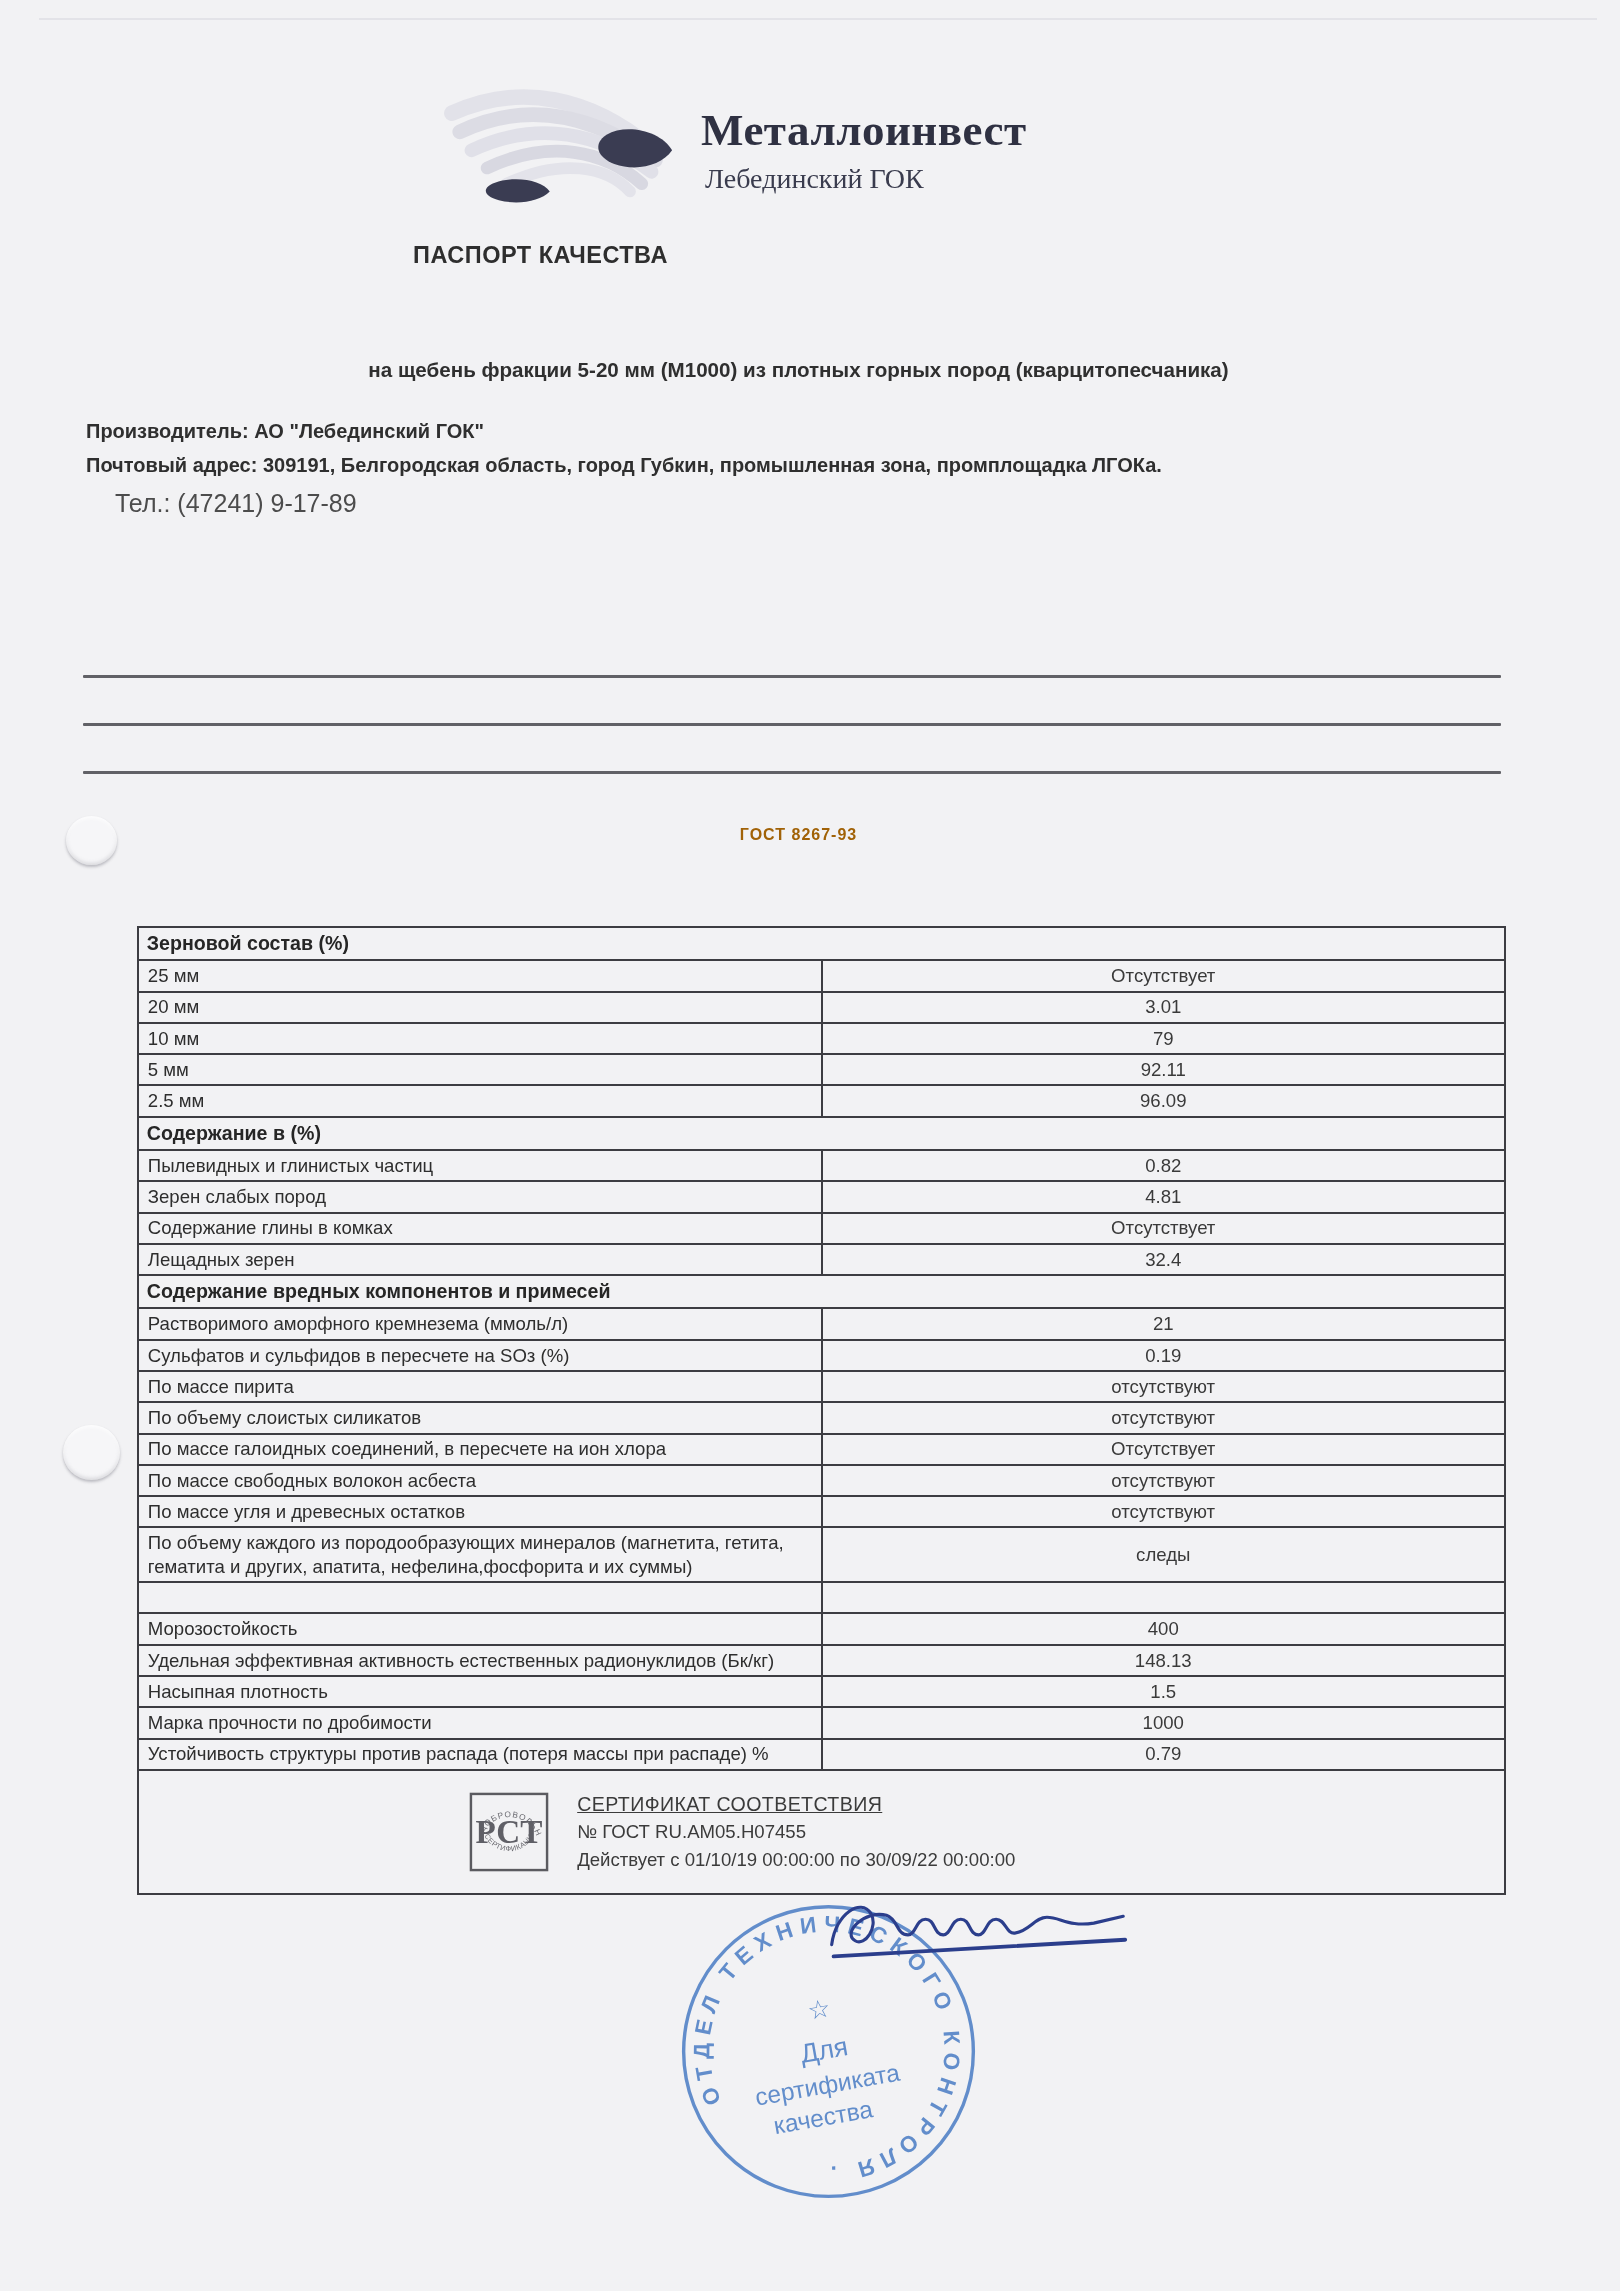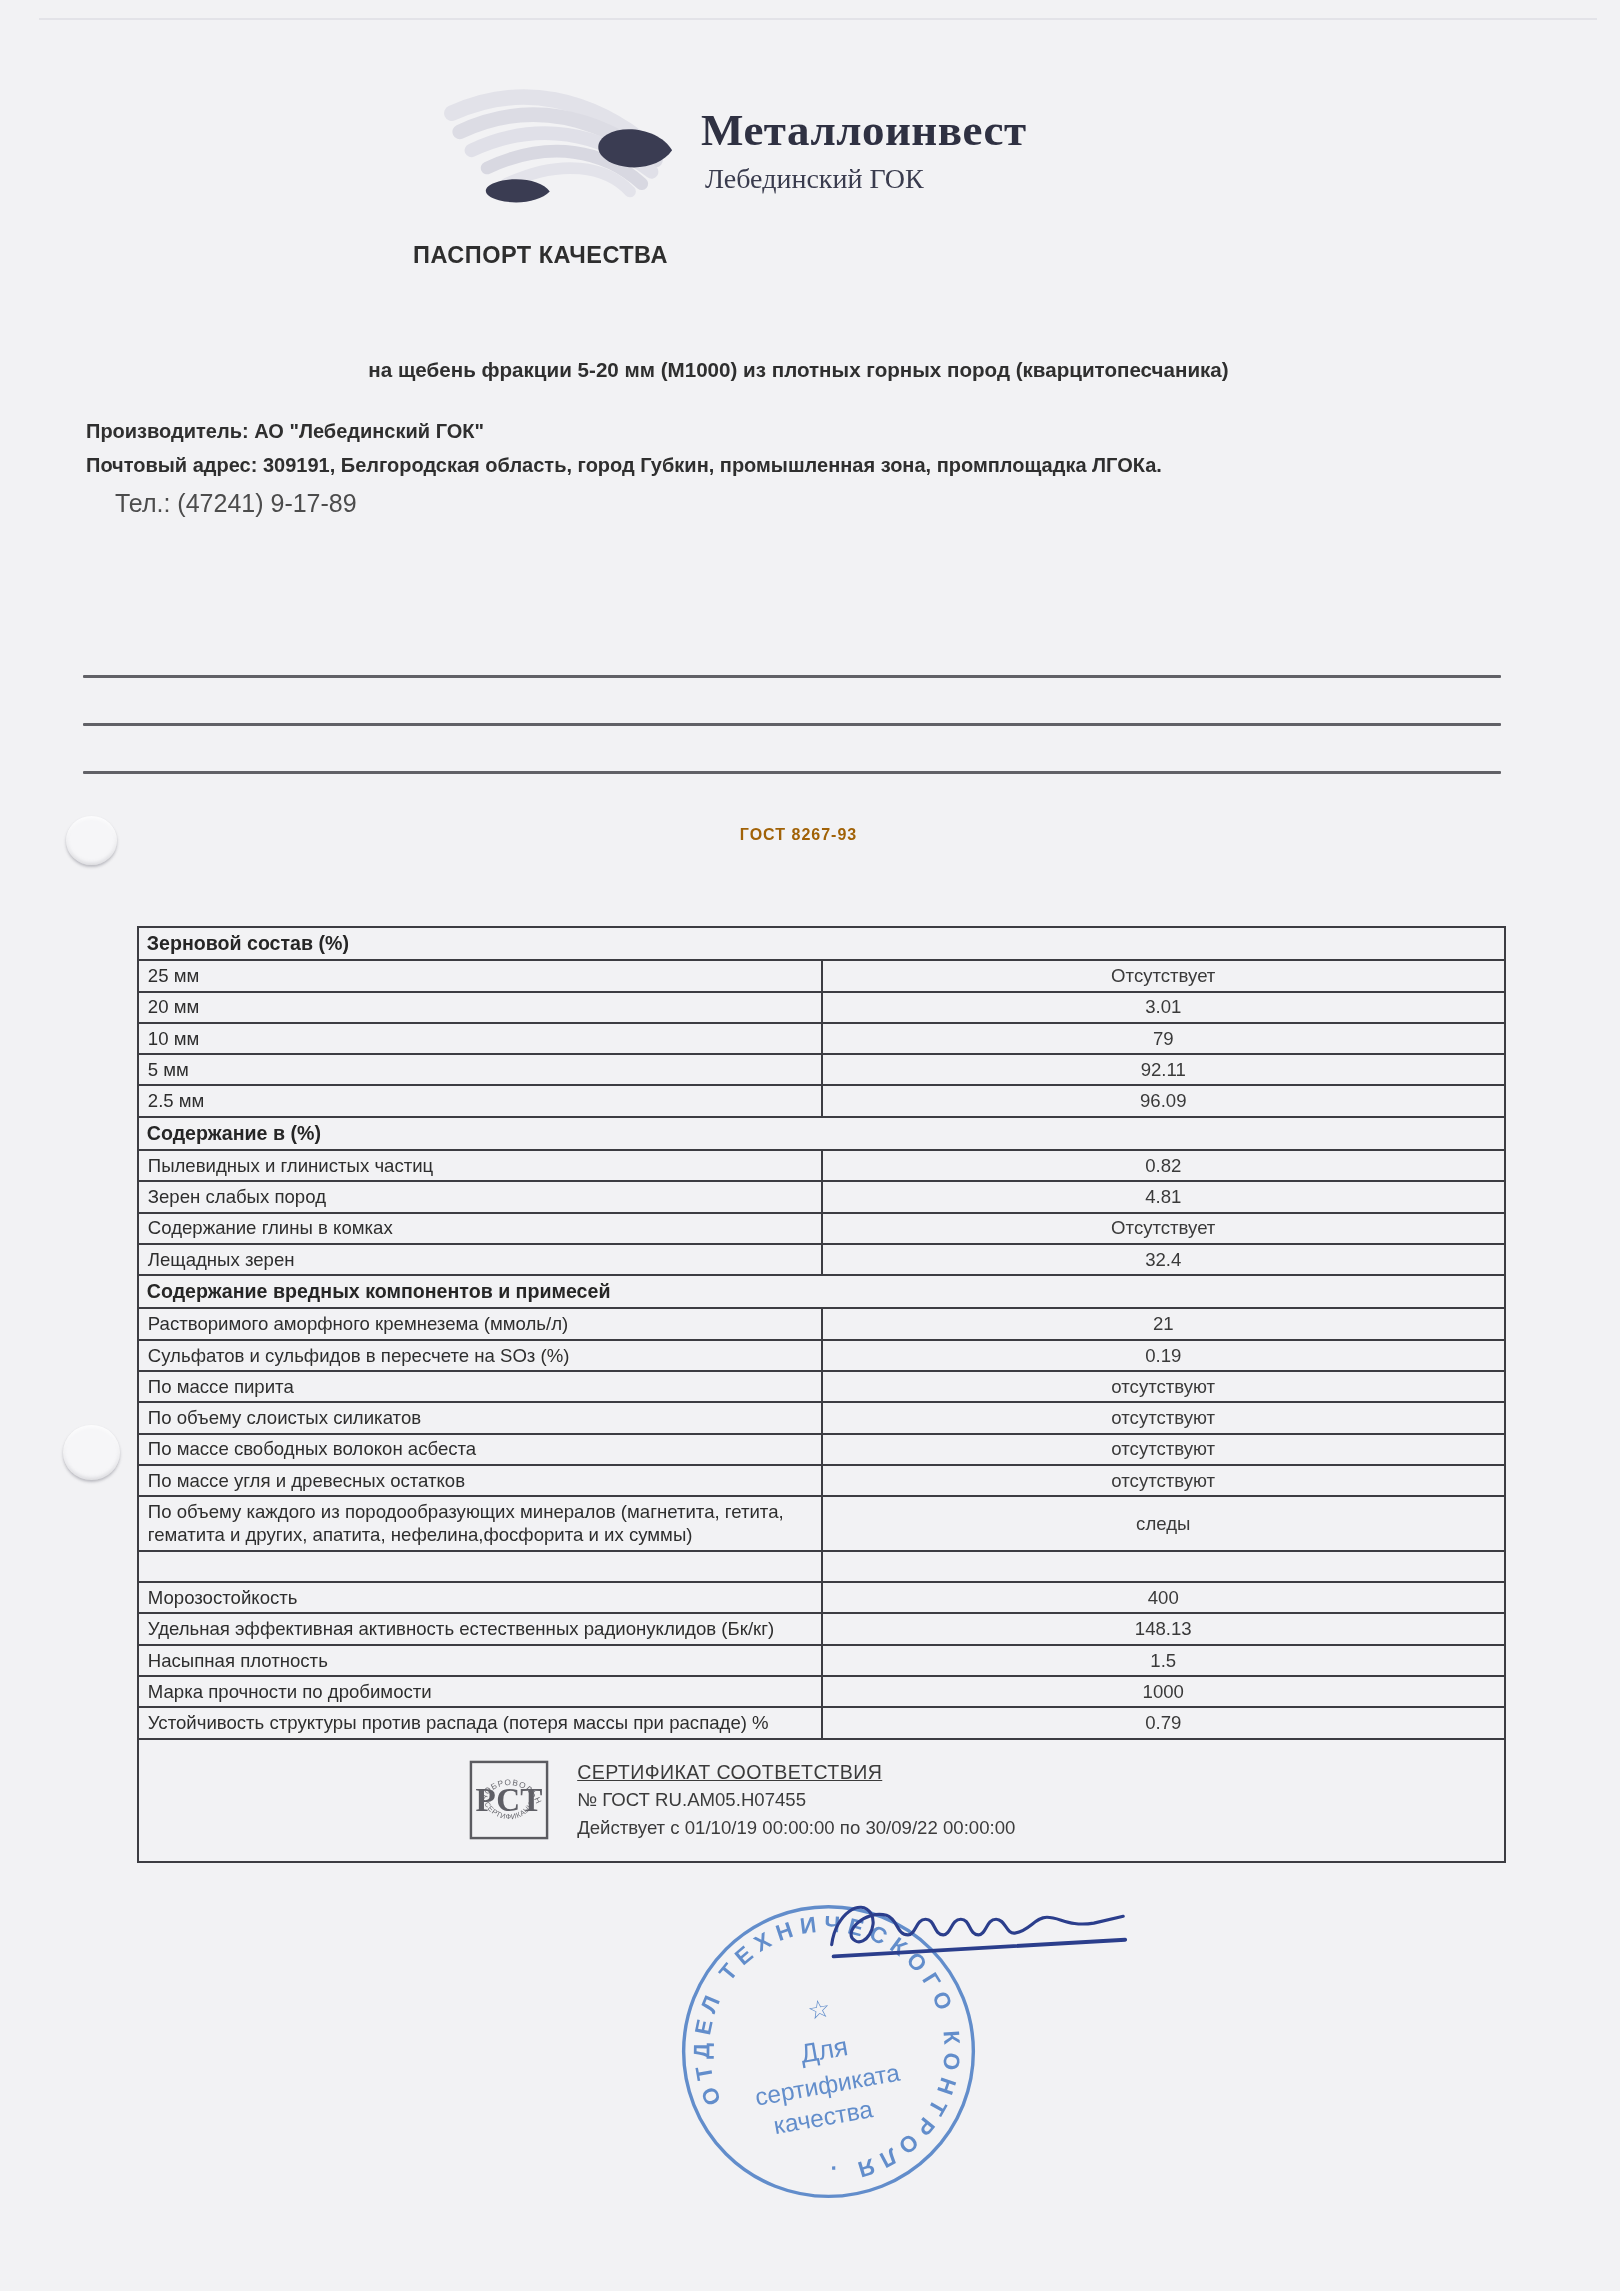--- a/index.html
+++ b/index.html
@@ -147,20 +147,24 @@
           <td class="cell-label">Сульфатов и сульфидов в пересчете на SOз (%)</td>
           <td class="cell-value">0.19</td>
         </tr>
         <tr>
           <td class="cell-label">По массе пирита</td>
           <td class="cell-value">отсутствуют</td>
         </tr>
         <tr>
           <td class="cell-label">По объему слоистых силикатов</td>
           <td class="cell-value">отсутствуют</td>
+        </tr>
+        <tr>
+          <td class="cell-label">По массе галоидных соединений, в пересчете на ион хлора</td>
+          <td class="cell-value">Отсутствует</td>
         </tr>
         <tr>
           <td class="cell-label">По массе свободных волокон асбеста</td>
           <td class="cell-value">отсутствуют</td>
         </tr>
         <tr>
           <td class="cell-label">По массе угля и древесных остатков</td>
           <td class="cell-value">отсутствуют</td>
         </tr>
         <tr>

